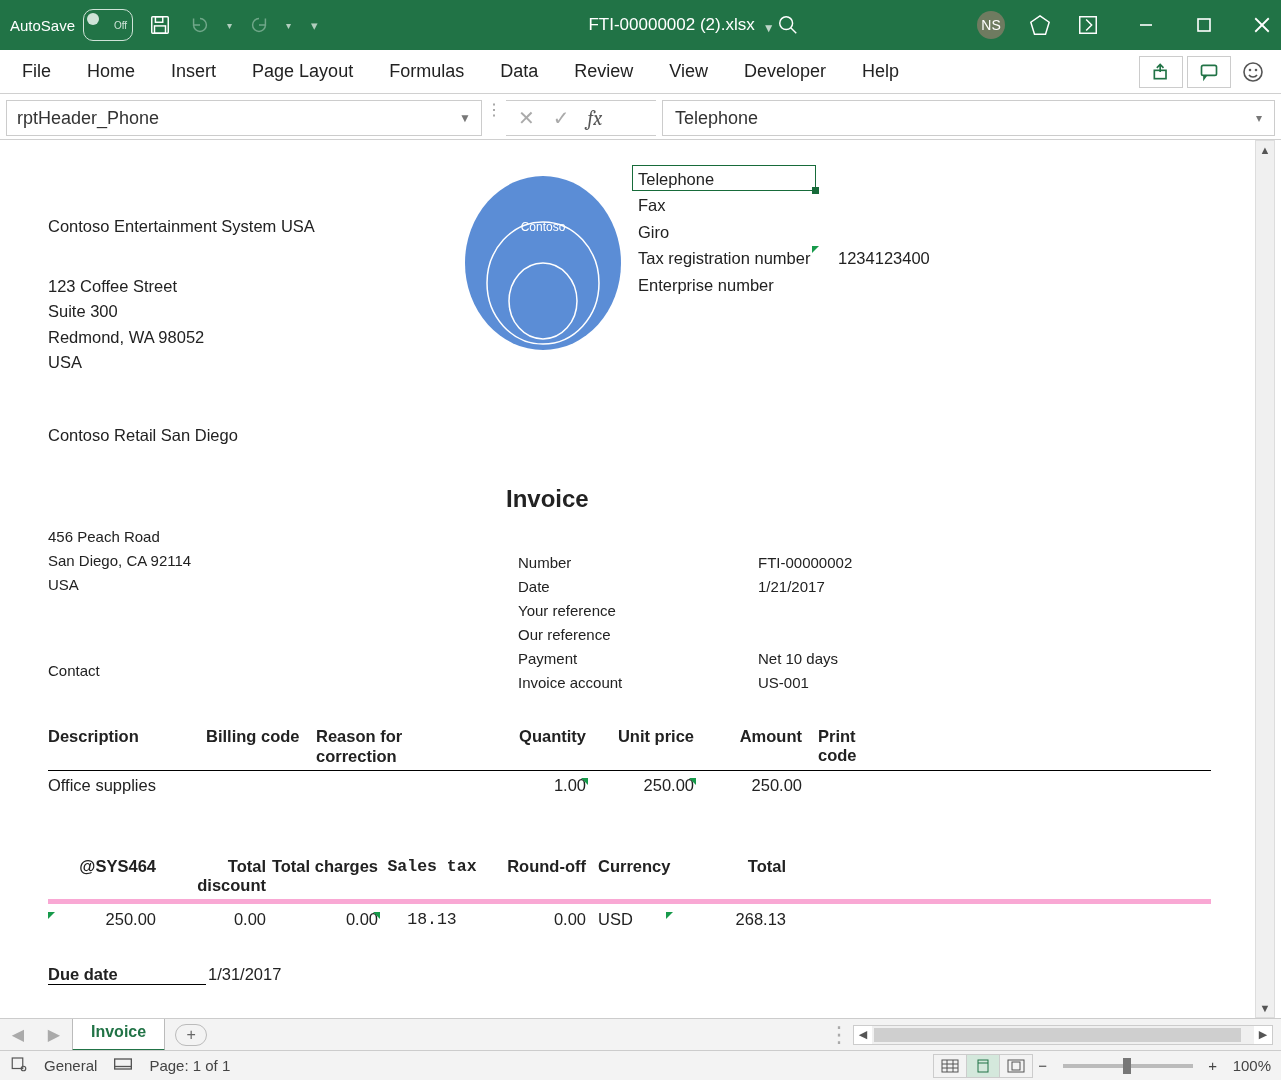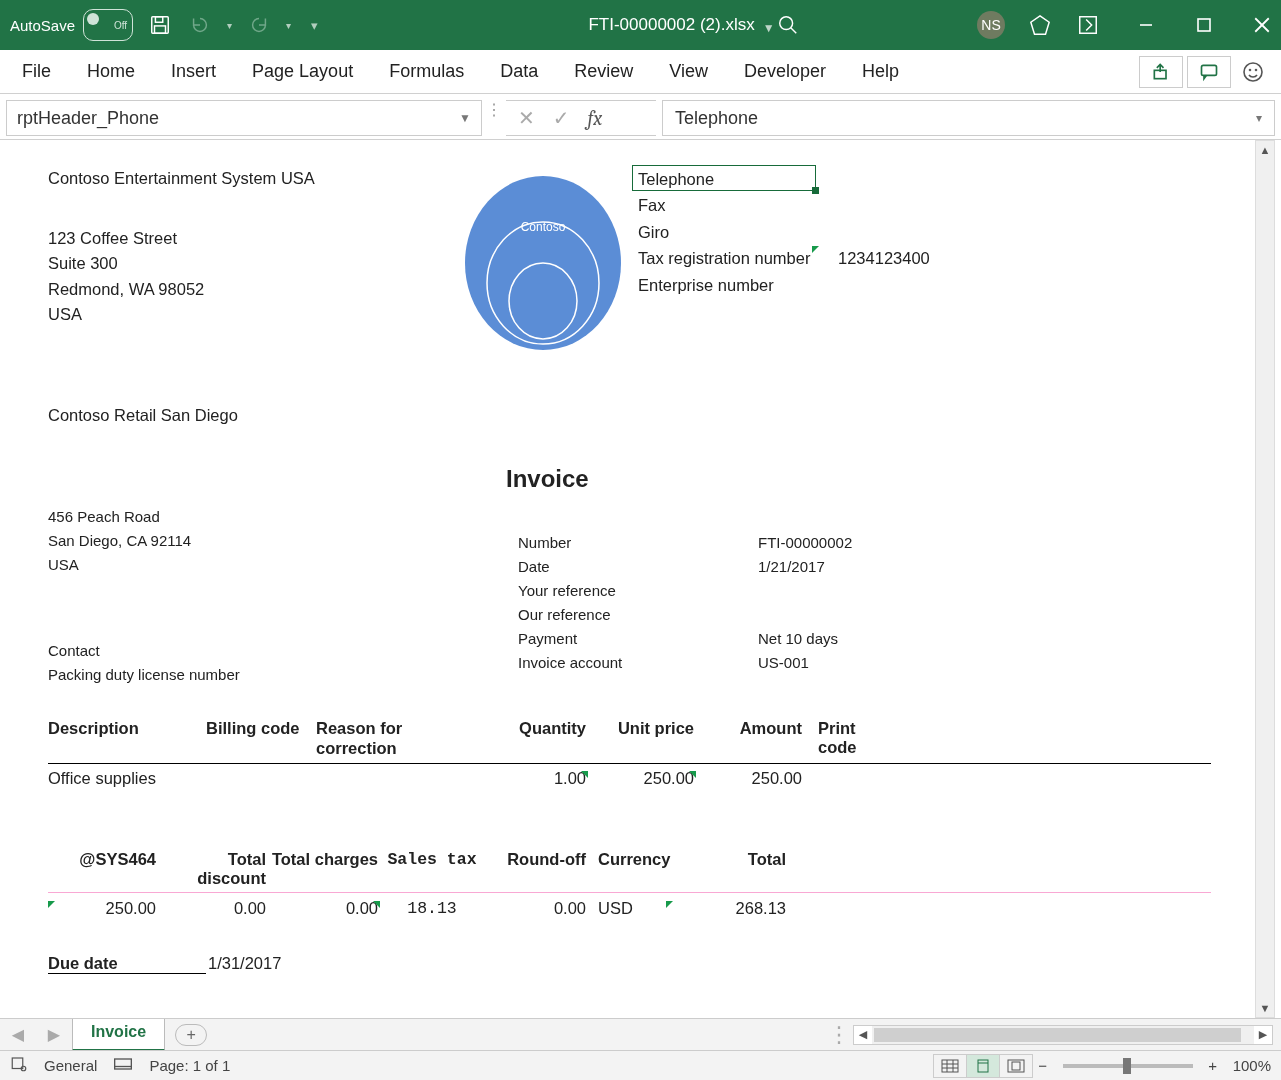--- a/index.html
+++ b/index.html
@@ -31,21 +31,21 @@
   .fbar { height:46px; background:#fff; border-bottom:1px solid #d0d0d0; display:flex; align-items:flex-start; padding:6px 6px;}
   .fbar .namebox { width:476px; height:36px; border:1px solid #ccc; display:flex; align-items:center; justify-content:space-between; padding:0 10px; font-size:18px; color:#333;}
   .fbar .sep { width:24px; display:flex; justify-content:center; align-items:center; color:#999;}
   .fbar .fxarea { flex:0 0 150px; height:36px; border-top:1px solid #ccc; border-bottom:1px solid #ccc; display:flex; align-items:center; gap:18px; padding:0 12px; color:#aaa; font-size:20px;}
   .fbar .fxarea .fx { font-style: italic; font-family: 'Cambria', serif; color:#555;}
   .fbar .forminput { flex:1; height:36px; border:1px solid #ccc; display:flex; align-items:center; justify-content:space-between; padding:0 12px; font-size:18px; color:#333; margin-left:6px;}
   
   .sheetwrap { position:absolute; top:140px; bottom:62px; left:6px; right:28px; background:#fff; overflow:hidden;}
   .page { padding: 26px 42px 10px 42px; position:relative; color:#222;}
   .page .flexrow { display:flex; align-items:flex-start;}
-  .company-col { width:420px; font-size:16.5px; line-height:1.55;}
+  .company-col { width:420px; font-size:16.5px; line-height:1.55;margin-top:48px;}
   .logo-col { width:170px; position:relative; height:190px;}
   .contact-col { flex:1; font-size:16.5px; line-height:1.6; position:relative;}
   .contact-row { display:flex; }
   .contact-row .lab { width:180px; }
   .contact-row .val { flex:1; position:relative;}
   .selcell { position:absolute; top:-1px; left:-6px; width:184px; height:26px; border:1.5px solid #176b3a; }
   .selcell .handle { width:7px; height:7px; background:#176b3a; position:absolute; bottom:-4px; right:-4px; }
   .greenflag::before { content:""; position:absolute; top:1px; left:-6px; width:0; height:0; border-top:7px solid #179a4b; border-right:7px solid transparent;}
   .logo { position:absolute; top:0; left:-10px;}
   .sub1 { margin-top:50px; font-size:16.5px;}
@@ -64,21 +64,21 @@
   .c-bill { width:110px; }
   .c-reason { width:140px; line-height:1.2;}
   .c-qty { width:130px; text-align:right;}
   .c-up { width:108px; text-align:right;}
   .c-amt { width:108px; text-align:right;}
   .c-print { width:92px; padding-left:16px;}
   .gf { position:relative; }
   .gf::after { content:""; position:absolute; top:2px; right:-2px; width:0; height:0; border-top:7px solid #179a4b; border-left:7px solid transparent;}
   
   .totals { margin-top:62px; font-size:16.5px;}
-  .totals .hdr2 { display:flex; font-weight:700; border-bottom:1px solid #f9a8d4; padding-bottom:4px;}
+  .totals .hdr2 { display:flex; font-weight:700; border-bottom:5px solid #f9a8d4; padding-bottom:4px;}
   .totals .body2 { display:flex; padding-top:6px;}
   .t1{width:108px; text-align:right;} .t2{width:110px; text-align:right;} .t3{width:112px; text-align:right;}
   .t4{width:108px; text-align:center;font-family:Liberation Mono, monospace;} .t5{width:100px; text-align:right;} .t6{width:80px; padding-left:12px;}
   .t7{width:120px; text-align:right;}
   .gfl { position:relative; }
   .gfl::before { content:""; position:absolute; top:2px; left:0px; width:0; height:0; border-top:7px solid #179a4b; border-right:7px solid transparent;}
   .duedate { margin-top:36px; display:flex; font-size:16.5px; }
   .duedate .dh { width:158px; font-weight:700; border-bottom:1px solid #000;}
   .duedate .dv { padding-left:2px; }
   
@@ -290,21 +290,20 @@
     </div>
     <div class="invoice-title">Invoice</div>
 
     <div class="midgrid">
       <div class="lcol">
         <div>456 Peach Road</div>
         <div>San Diego, CA 92114</div>
         <div>USA</div>
         <div style="height:62px;"></div>
         <div>Contact</div>
-        <div>Packing duty license number</div>
       </div>
       <div class="rcol">
         <div style="height:26px;"></div>
         <div class="row">
             <div class="l">Number</div>
             <div class="r">FTI-00000002</div>
           </div>
         <div class="row">
             <div class="l">Date</div>
             <div class="r">1/21/2017</div>

